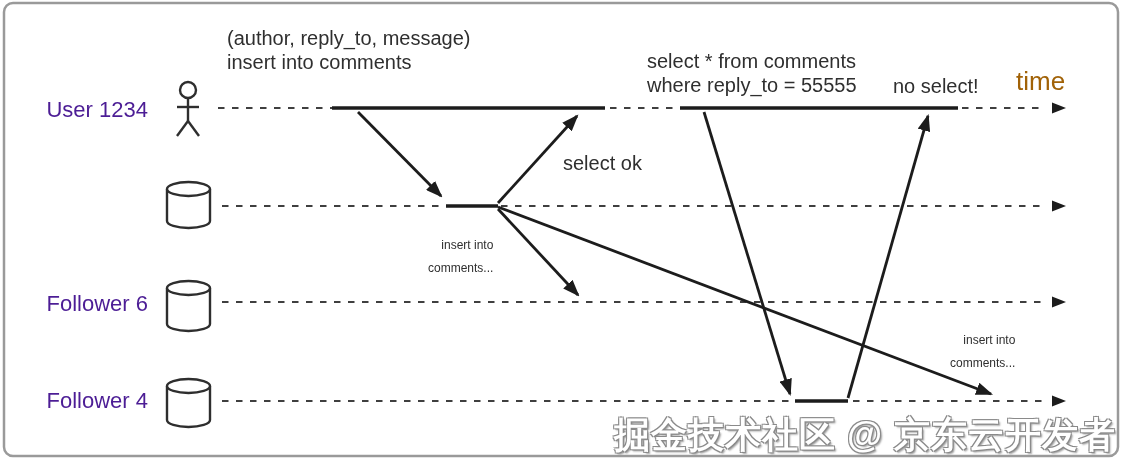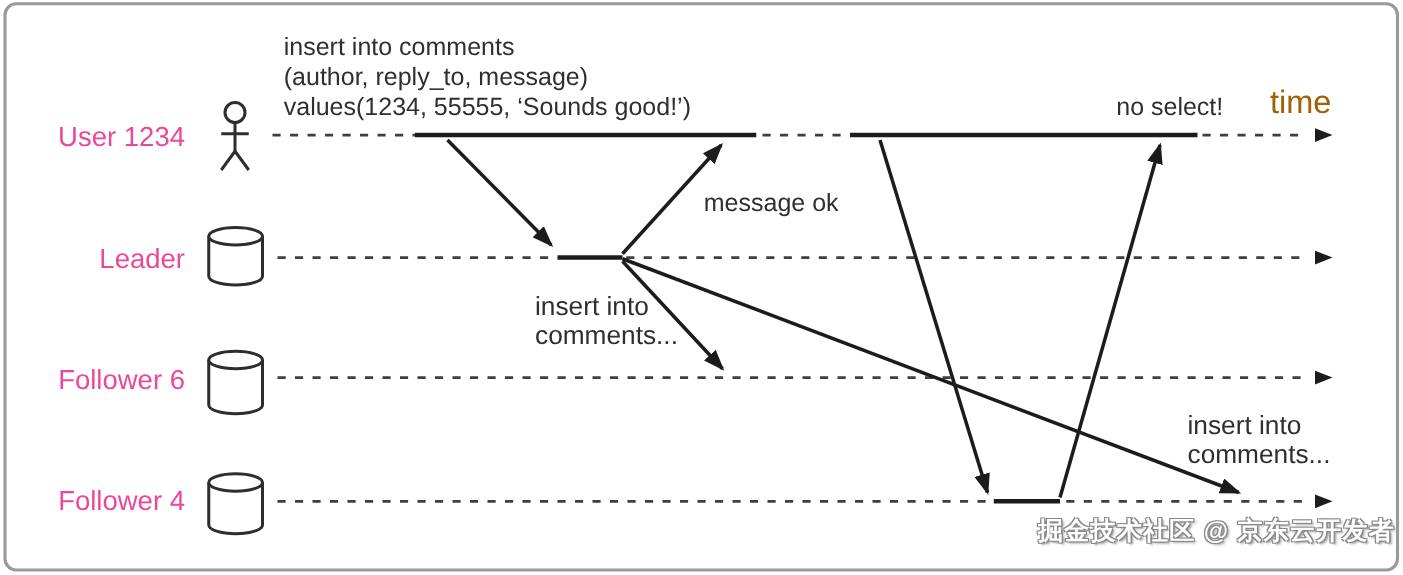--- a/index.html
+++ b/index.html
@@ -17,32 +17,32 @@
     color: #2f2f2f;
     font-size: 20px;
     line-height: 24px;
     white-space: nowrap;
   }
   .actor-label {
     position: absolute;
     left: 16px;
     width: 132px;
     text-align: right;
-    color: #ec4899;
+    color: #4c1d95;
     font-size: 22px;
     line-height: 22px;
     white-space: nowrap;
   }
-  .repl-note { font-size: 21px; line-height: 23px; }
+  .repl-note { font-size: 12px; line-height: 23px; text-align: right; }
   .time-label { font-size: 26px; color: #a16207; }
   .watermark {
     position: absolute;
     right: 6px;
     top: 411px;
-    font-size: 20px;
+    font-size: 36px;
     font-weight: 700;
     letter-spacing: 1px;
     color: #ffffff;
     text-shadow:
       -1px -1px 0 #8a8a8a,
        1px -1px 0 #8a8a8a,
       -1px  1px 0 #8a8a8a,
        1px  1px 0 #8a8a8a,
        2px  2px 2px #9a9a9a;
     white-space: nowrap;
@@ -110,37 +110,39 @@
       <ellipse cx="188.5" cy="288" rx="21.5" ry="7"></ellipse>
     </g>
 
     <g stroke="#2e2e2e" stroke-width="2.4" fill="#ffffff">
       <path d="M167,386 L167,420 A21.5,7 0 0 0 210,420 L210,386"></path>
       <ellipse cx="188.5" cy="386" rx="21.5" ry="7"></ellipse>
     </g>
   </svg>
 
   <div class="actor-label" style="top:99px">User 1234</div>
-  <div class="actor-label" style="top:196px">Leader</div>
   <div class="actor-label" style="top:293px">Follower 6</div>
   <div class="actor-label" style="top:390px">Follower 4</div>
 
   <div class="lbl" style="left:227px; top:26px">
+    <div>(author, reply_to, message)</div>
     <div>insert into comments</div>
-    <div>(author, reply_to, message)</div>
-    <div>values(1234, 55555, ‘Sounds good!’)</div>
   </div>
 
-  <div class="lbl" style="left:563px; top:151px">message ok</div>
+  <div class="lbl" style="left:563px; top:151px">select ok</div>
 
   <div class="lbl repl-note" style="left:428px; top:234px">
     <div>insert into</div>
     <div>comments...</div>
   </div>
 
+  <div class="lbl" style="left:647px; top:49px">
+    <div>select * from comments</div>
+    <div>where reply_to = 55555</div>
+  </div>
 
   <div class="lbl" style="left:893px; top:74px">no select!</div>
 
   <div class="lbl time-label" style="left:1016px; top:69px">time</div>
 
   <div class="lbl repl-note" style="left:950px; top:329px">
     <div>insert into</div>
     <div>comments...</div>
   </div>
 

